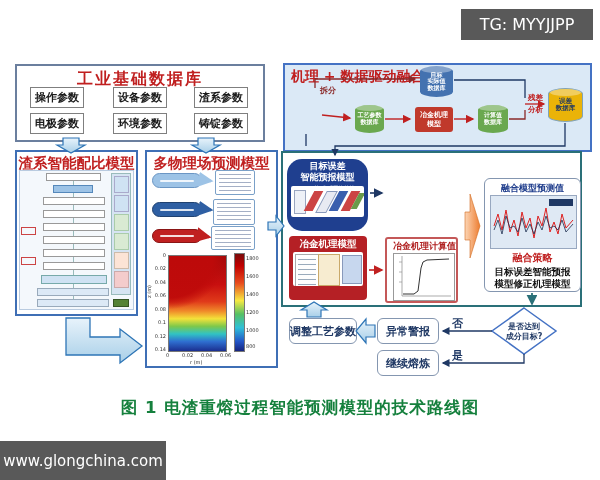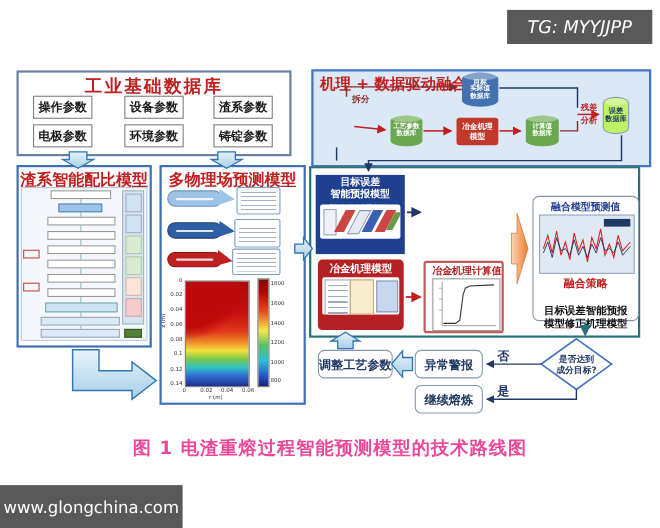--- a/index.html
+++ b/index.html
@@ -119,26 +119,26 @@
 数据库</div>
   <div class="cyl pre" style="left:355px;top:105px;width:29px;height:28px;background:#6aa84f;color:#fff;font-size:6px;">工艺参数
 数据库</div>
   <div class="abs pre" style="left:415px;top:107px;width:38px;height:25px;background:#c0392b;border-radius:3px;color:#fff;font-size:7px;font-weight:bold;
               display:flex;align-items:center;justify-content:center;text-align:center;line-height:1.15;">冶金机理
 模型</div>
   <div class="cyl pre" style="left:478px;top:105px;width:30px;height:28px;background:#6aa84f;color:#fff;font-size:6px;">计算值
 数据库</div>
   <div class="abs pre" style="left:528px;top:92px;font-size:7.5px;font-weight:bold;color:#c02020;line-height:1.6;z-index:7;text-align:center;">残差
 分析</div>
-  <div class="cyl pre" style="left:548px;top:88px;width:24px;height:34px;background:#bef264;color:#1f3864;font-size:6.5px;border:1px solid #7fa2b8;">误差
+  <div class="cyl pre" style="left:548px;top:88px;width:35px;height:34px;background:#eab308;color:#1f3864;font-size:6.5px;border:1px solid #7fa2b8;">误差
 数据库</div>
 
   <div class="box" style="left:281px;top:151px;width:301px;height:156px;border:2.5px solid #2a7078;"></div>
 
-  <div class="abs" style="left:287px;top:159px;width:81px;height:72px;background:#1f3f8f;border-radius:0;">
+  <div class="abs" style="left:287px;top:159px;width:81px;height:72px;background:#1f3f8f;border-radius:15px;">
     <div class="pre" style="color:#fff;font-weight:bold;font-size:9px;text-align:center;line-height:1.2;margin-top:2px;">目标误差
 智能预报模型</div>
     <div class="abs" style="left:4px;top:27px;width:73px;height:31px;background:#fff;border-radius:2px;overflow:hidden;">
       <div class="abs" style="left:3px;top:4px;width:10px;height:22px;background:#eef1f7;border:1px solid #9aa6c0;"></div>
       <div class="abs" style="left:18px;top:5px;width:9px;height:20px;background:#cc4444;transform:skewX(-28deg);"></div>
       <div class="abs" style="left:30px;top:5px;width:9px;height:20px;background:#e8eaf2;border:1px solid #8899bb;transform:skewX(-28deg);"></div>
       <div class="abs" style="left:43px;top:5px;width:9px;height:20px;background:#3a5fae;transform:skewX(-28deg);"></div>
       <div class="abs" style="left:55px;top:5px;width:9px;height:20px;background:#cc4444;transform:skewX(-28deg);"></div>
       <div class="abs" style="left:64px;top:7px;width:6px;height:16px;background:#6a9a4a;transform:skewX(-28deg);"></div>
     </div>
@@ -170,34 +170,34 @@
   </div>
 
   <div class="abs" style="left:484px;top:178px;width:97px;height:114px;background:#fff;border:1.5px solid #8496b0;border-radius:6px;box-sizing:border-box;">
     <div style="color:#1f3d8c;font-weight:bold;font-size:9px;text-align:center;margin-top:3px;">融合模型预测值</div>
     <svg width="85" height="52" style="position:absolute;left:5px;top:16px;background:#dfe9f4;border:1px solid #98a8c0;">
       <rect x="58" y="3" width="24" height="7" fill="#1f3864"></rect>
       <polyline points="3,30 7,18 11,34 15,14 19,36 23,24 27,40 31,16 35,32 39,22 43,42 47,20 51,30 55,12 59,36 63,26 67,38 71,18 75,32 82,24" fill="none" stroke="#d22" stroke-width="1"></polyline>
       <polyline points="3,34 7,24 11,38 15,20 19,32 23,30 27,36 31,22 35,36 39,28 43,38 47,26 51,34 55,20 59,32 63,30 67,34 71,24 75,36 82,28" fill="none" stroke="#203050" stroke-width="0.8"></polyline>
     </svg>
     <div style="color:#c02020;font-weight:bold;font-size:10px;text-align:center;margin-top:56px;">融合策略</div>
-    <div class="pre" style="color:#111;font-weight:bold;font-size:9.5px;text-align:center;line-height:1.3;margin-top:12px;">目标误差智能预报
+    <div class="pre" style="color:#111;font-weight:bold;font-size:9.5px;text-align:center;line-height:1.3;margin-top:1px;">目标误差智能预报
 模型修正机理模型</div>
   </div>
 
   <div class="rbox pre" style="left:289px;top:318px;width:68px;height:26px;font-size:11px;">调整工艺参数</div>
   <div class="rbox pre" style="left:377px;top:318px;width:62px;height:26px;font-size:11px;">异常警报</div>
   <div class="rbox pre" style="left:377px;top:350px;width:62px;height:26px;font-size:11px;">继续熔炼</div>
   <div class="abs" style="left:452px;top:316px;font-size:11px;font-weight:bold;color:#1f3864;">否</div>
   <div class="abs" style="left:452px;top:348px;font-size:11px;font-weight:bold;color:#1f3864;">是</div>
   <div class="abs pre" style="left:492px;top:322px;width:64px;text-align:center;font-size:8px;font-weight:bold;color:#1f3864;line-height:1.25;z-index:7;">是否达到
 成分目标?</div>
 
-  <div class="abs" style="left:0;top:397px;width:600px;text-align:center;font-size:16.5px;font-weight:bold;color:#ec4899;letter-spacing:1px;">图 1  电渣重熔过程智能预测模型的技术路线图</div>
-  <div class="wm" style="left:461px;top:9px;width:132px;height:31px;font-size:16px;font-style:italic;">TG: MYYJJPP</div>
+  <div class="abs" style="left:0;top:397px;width:600px;text-align:center;font-size:16.5px;font-weight:bold;color:#15803d;letter-spacing:1px;">图 1  电渣重熔过程智能预测模型的技术路线图</div>
+  <div class="wm" style="left:461px;top:9px;width:132px;height:31px;font-size:16px;">TG: MYYJJPP</div>
   <div class="wm" style="left:0px;top:441px;width:166px;height:39px;font-size:15px;">www.glongchina.com</div>
 
   <svg id="overlay" width="600" height="480" viewBox="0 0 600 480">
     <defs>
       <marker id="m-navy" markerWidth="7" markerHeight="7" refX="5" refY="3" orient="auto">
           <path d="M0,0 L6,3 L0,6 Z" fill="#1f3864"></path>
         </marker>
       <marker id="m-red" markerWidth="7" markerHeight="7" refX="5" refY="3" orient="auto">
           <path d="M0,0 L6,3 L0,6 Z" fill="#c02020"></path>
         </marker>

